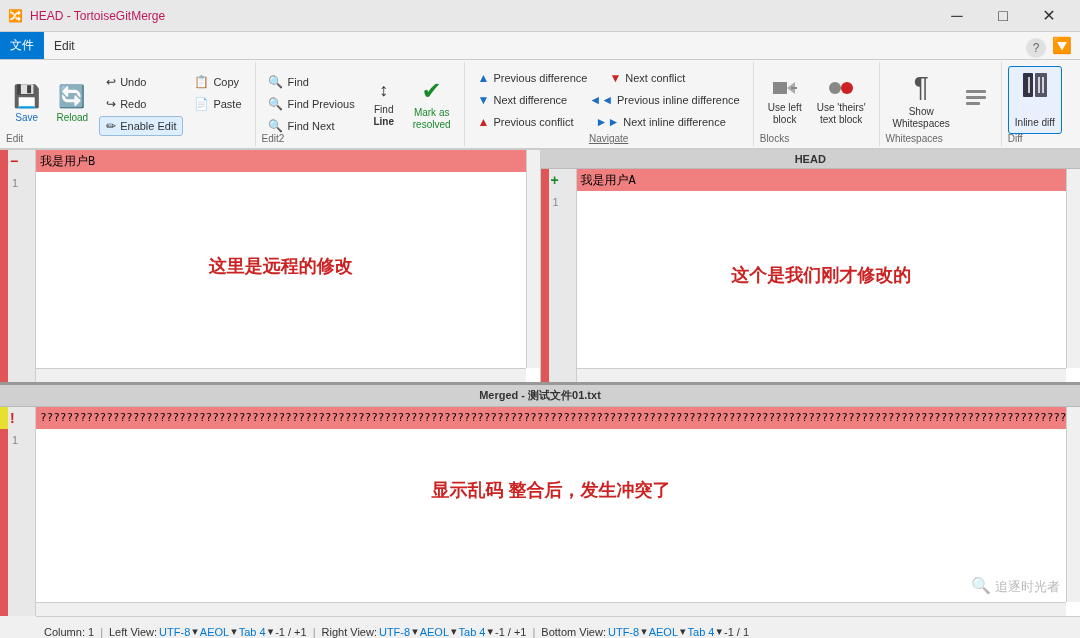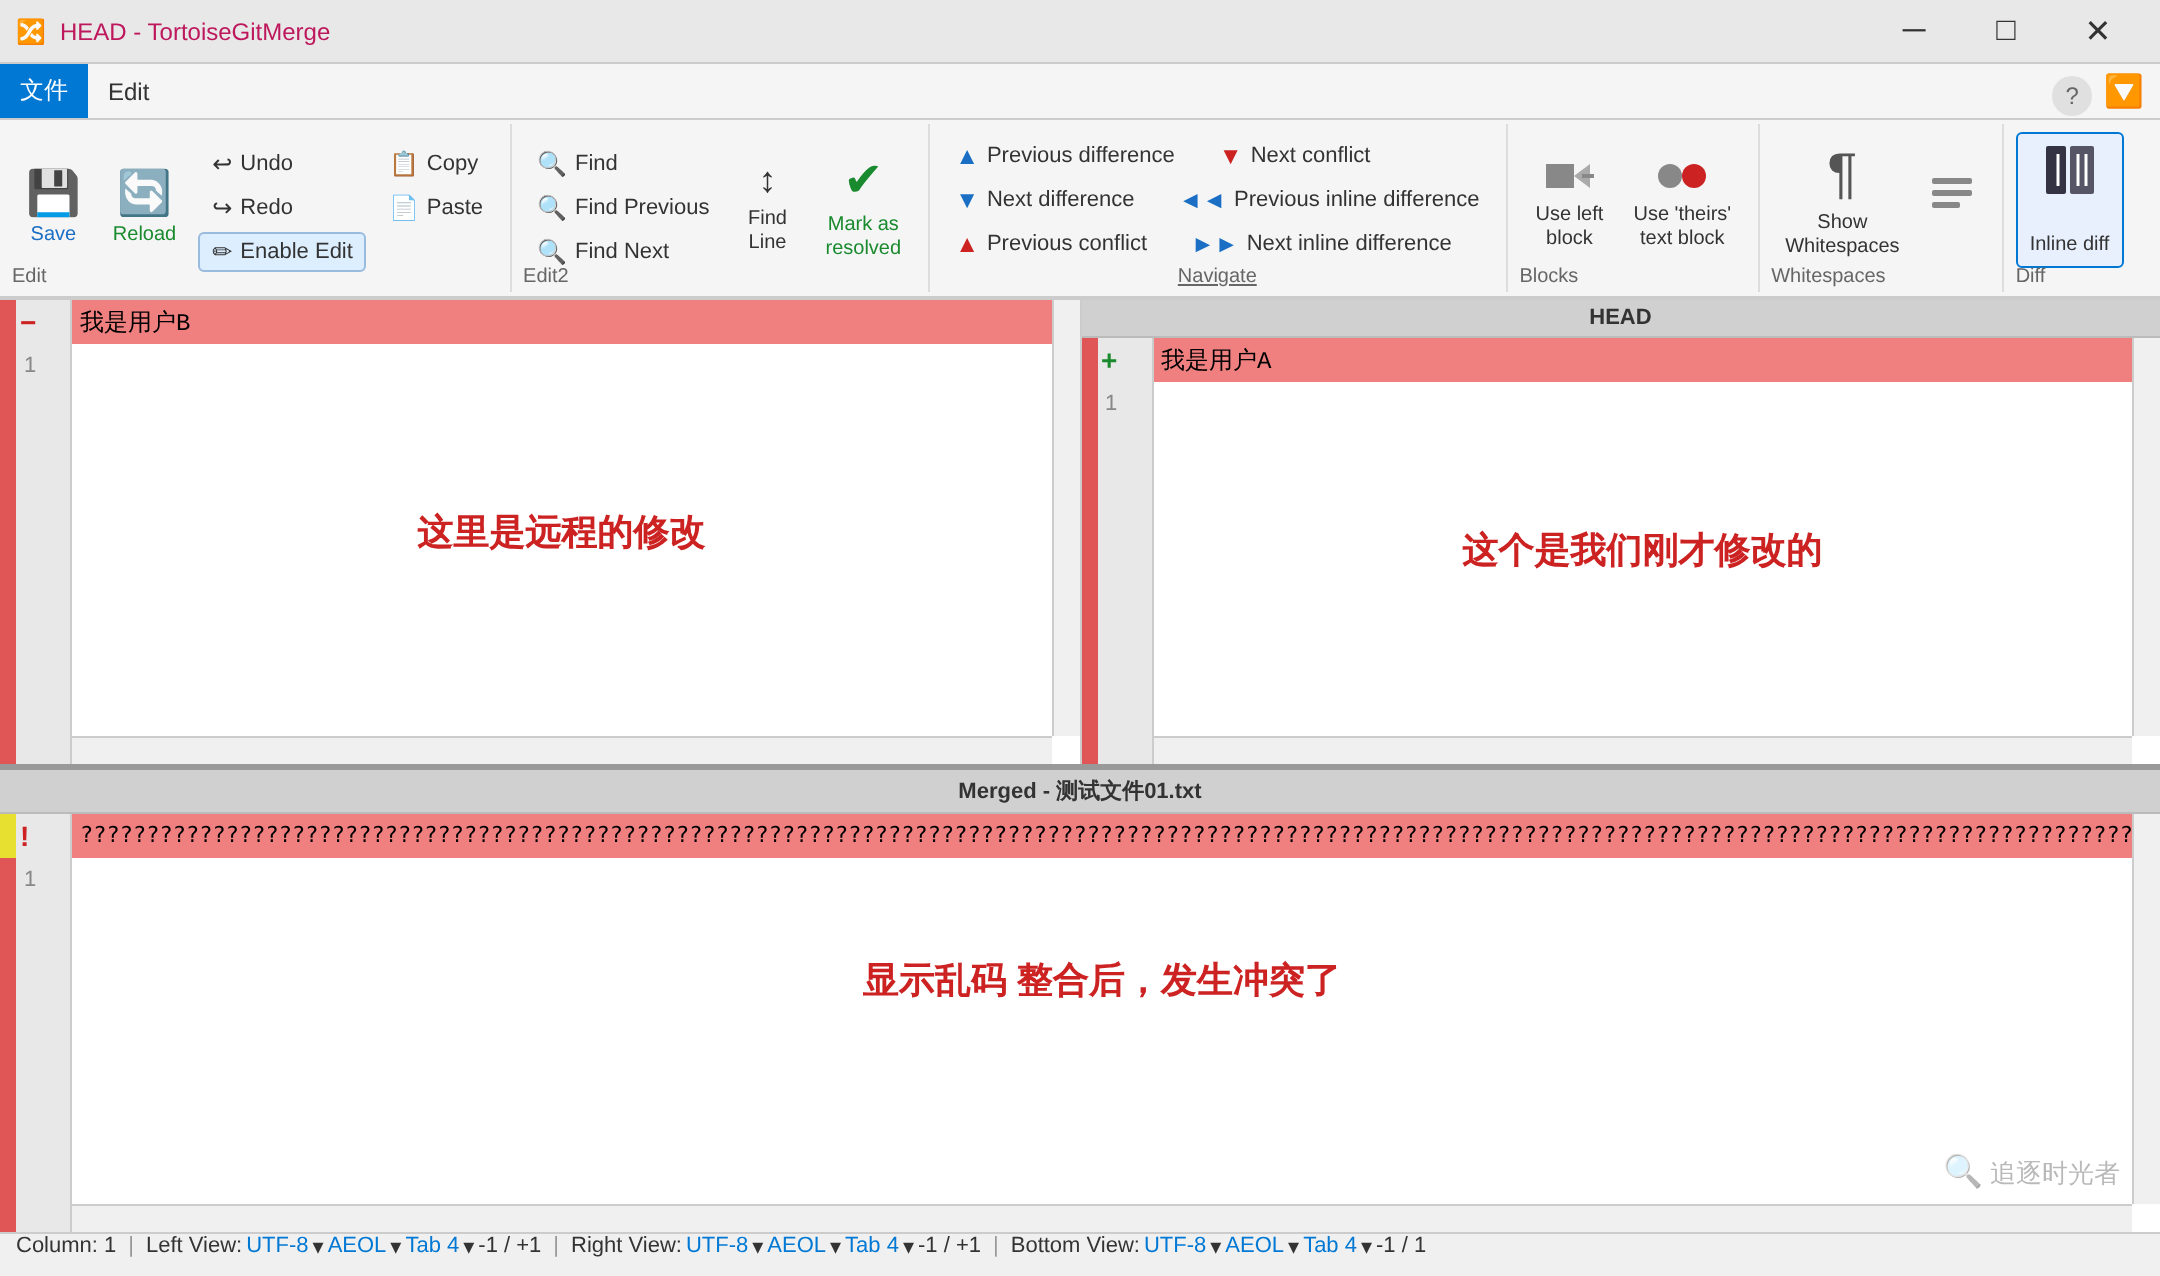--- a/index.html
+++ b/index.html
@@ -185,25 +185,26 @@
       position: relative;
       overflow: hidden;
     }
 
     
     .status-bar {
       height: 22px;
       background: #f0f0f0;
       border-top: 1px solid #ccc;
       display: flex;
-      align-items: flex-start;
+      align-items: flex-end;
       padding: 0 8px;
       font-size: 11px;
       color: #333;
       gap: 2px;
+      margin-left: 36px;
     }
     .status-sep { color: #999; margin: 0 4px; }
     .status-dropdown { color: #0078d4; cursor: pointer; }
 
     
     .help-btn {
       position: absolute;
       right: 2px;
       top: 2px;
       width: 20px;
@@ -298,21 +299,21 @@
       </div>
       <div class="ribbon-btn-small">
         <span class="icon-sm">🔍</span>
         <span>Find Next</span>
       </div>
     </div>
     <div style="display:flex;flex-direction:row;gap:4px;padding-top:4px;padding-left:4px;">
       <div class="ribbon-btn" style="min-width:36px;">
         <div class="icon" style="font-size:18px;">↕</div>
         <span style="font-size:10px;">Find</span>
-        <span style="font-size:10px;">Line</span>
+        <span style="font-size:10px;font-weight:bold;">Line</span>
       </div>
       <div class="ribbon-btn mark-resolved-btn" style="min-width:44px;">
         <div class="icon" style="font-size:24px;color:#1a8a2e;">✔</div>
         <span style="font-size:10px;text-align:center;">Mark as</span>
         <span style="font-size:10px;">resolved</span>
       </div>
     </div>
     <div class="ribbon-section-label">Edit2</div>
   </div>
 

